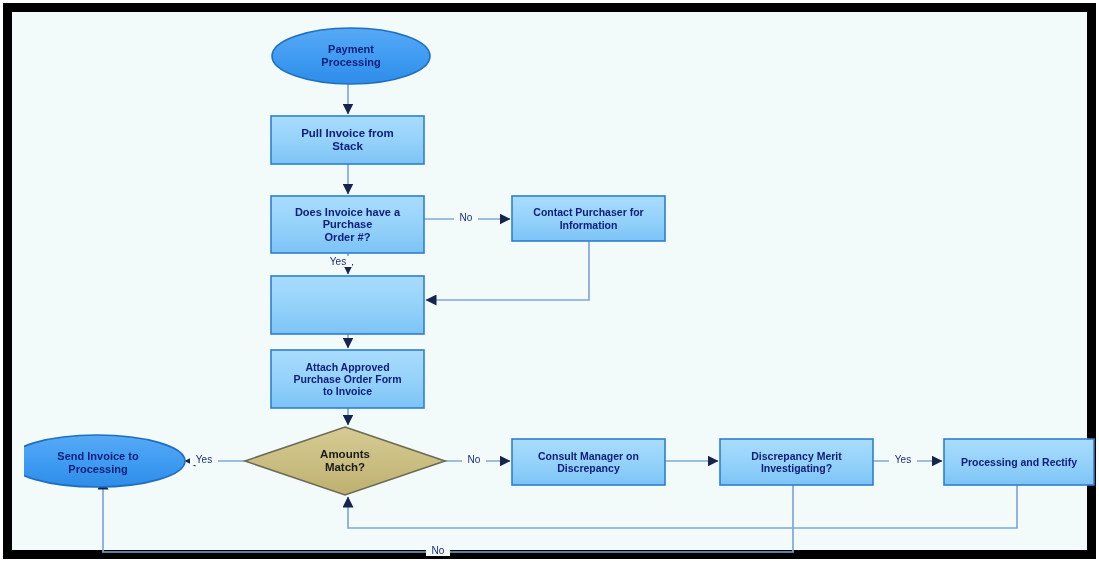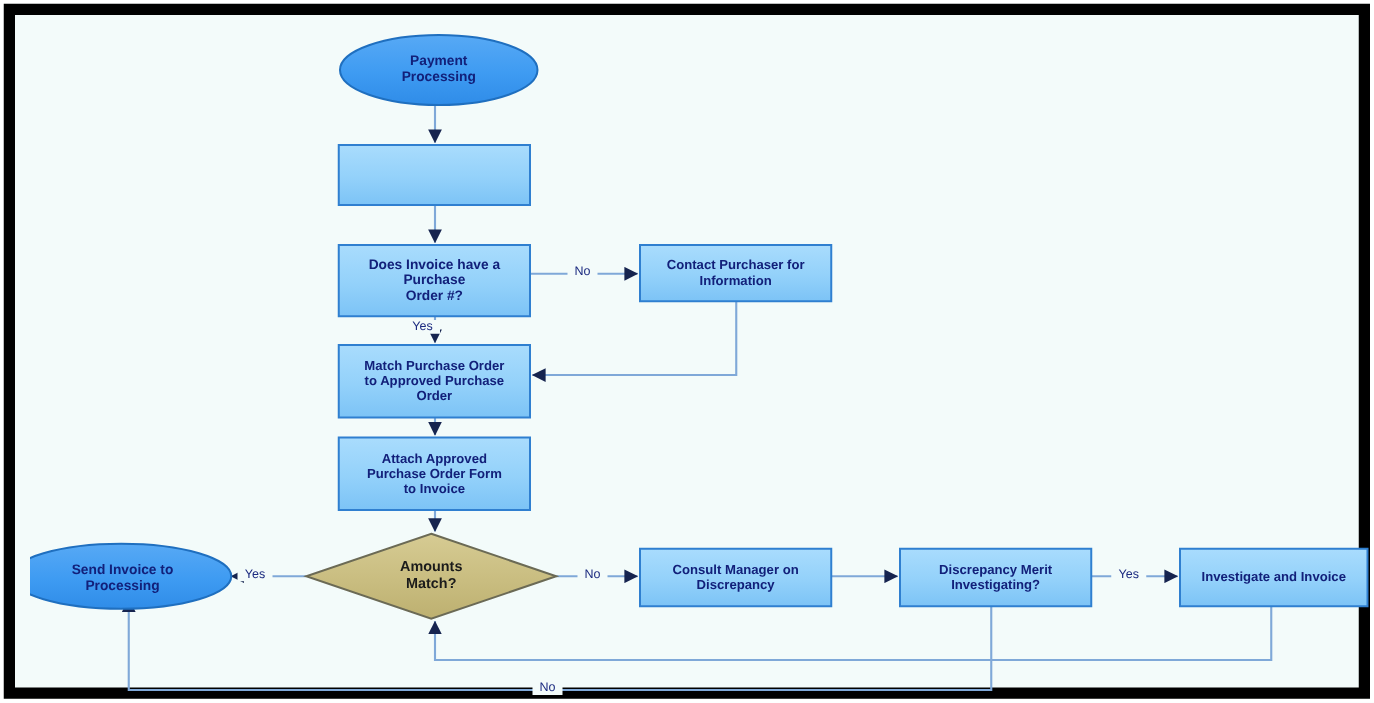--- a/index.html
+++ b/index.html
@@ -96,29 +96,29 @@
         <ellipse cx="73" cy="437" rx="88" ry="26" fill="url(#gTerm)" stroke="#1f6fbf" stroke-width="1.6"></ellipse>
 
         <rect x="488" y="415" width="153" height="46" fill="url(#gProc)" stroke="#2f7fd0" stroke-width="1.6"></rect>
 
         <rect x="696" y="415" width="153" height="46" fill="url(#gProc)" stroke="#2f7fd0" stroke-width="1.6"></rect>
 
         <rect x="920" y="415" width="150" height="46" fill="url(#gProc)" stroke="#2f7fd0" stroke-width="1.6"></rect>
       </svg>
 
       <div class="nodetext" style="left:248px;top:4px;width:158px;height:56px;font-size:11px;">Payment<br>Processing</div>
+      <div class="nodetext" style="left:247px;top:92px;width:153px;height:48px;font-size:11.5px;">Pull  Invoice from<br>Stack</div>
       <div class="nodetext" style="left:247px;top:172px;width:153px;height:57px;font-size:11px;">Does Invoice have a<br>Purchase<br>Order #?</div>
       <div class="nodetext" style="left:488px;top:172px;width:153px;height:45px;font-size:10.5px;">Contact Purchaser for<br>Information</div>
-      <div class="nodetext" style="left:245px;top:252px;width:157px;height:58px;font-size:10.5px;">Match  Purchase Order<br>to Approved Purchase<br>Order</div>
       <div class="nodetext" style="left:247px;top:326px;width:153px;height:58px;font-size:10.5px;">Attach Approved<br>Purchase Order Form<br>to Invoice</div>
       <div class="nodetext" style="left:251px;top:403px;width:140px;height:68px;font-size:11.5px;color:#1b1b1b;">Amounts<br>Match?</div>
       <div class="nodetext" style="left:4px;top:413px;width:140px;height:51px;font-size:11px;">Send Invoice to<br>Processing</div>
       <div class="nodetext" style="left:488px;top:415px;width:153px;height:46px;font-size:10.5px;">Consult Manager on<br>Discrepancy</div>
       <div class="nodetext" style="left:696px;top:415px;width:153px;height:46px;font-size:10.5px;">Discrepancy Merit<br>Investigating?</div>
-      <div class="nodetext" style="left:920px;top:415px;width:150px;height:46px;font-size:10.5px;">Investigate and Invoice</div>
+      <div class="nodetext" style="left:920px;top:415px;width:150px;height:46px;font-size:10.5px;">Processing and Rectify</div>
 
       <div class="edgelabel" style="left:430px;top:188px;width:22px;">No</div>
       <div class="edgelabel" style="left:300px;top:232px;width:26px;">Yes</div>
       <div class="edgelabel" style="left:166px;top:430px;width:26px;">Yes</div>
       <div class="edgelabel" style="left:438px;top:430px;width:22px;">No</div>
       <div class="edgelabel" style="left:865px;top:430px;width:26px;">Yes</div>
       <div class="edgelabel" style="left:402px;top:521px;width:22px;">No</div>
 
     </div>
   </div>

